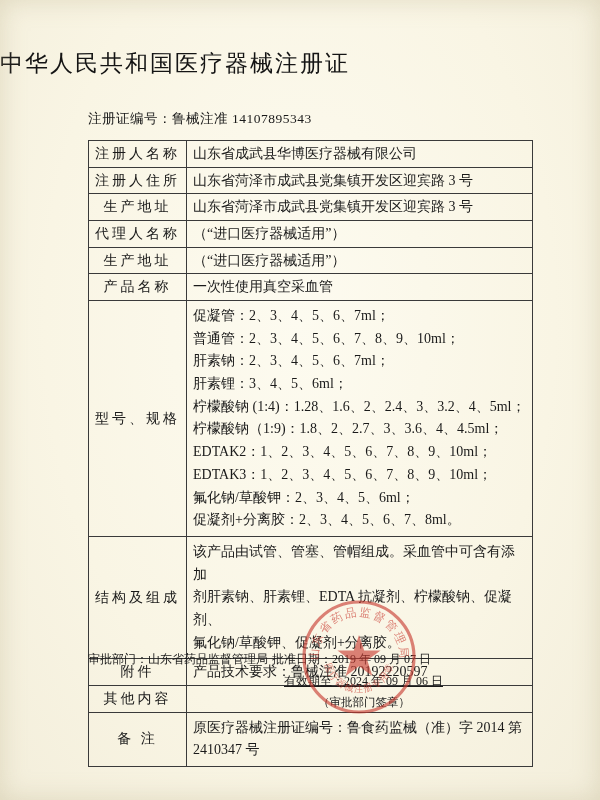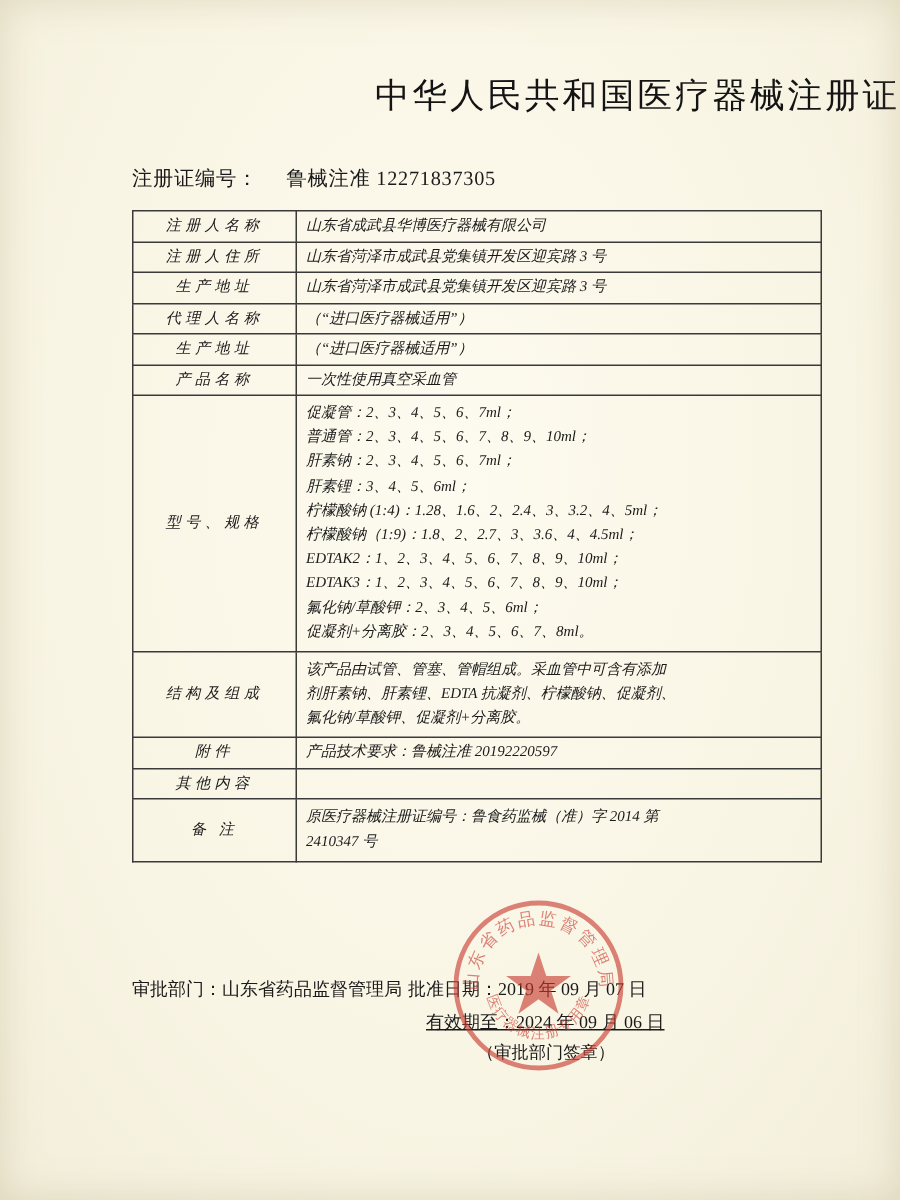--- a/index.html
+++ b/index.html
@@ -26,44 +26,43 @@
   .edge-shadow {
     position: absolute;
     left: 0; top: 0; right: 0; bottom: 0;
     box-shadow: inset 0 0 26px rgba(180,170,130,0.35);
     pointer-events: none;
   }
   .doc-title {
     position: absolute;
     top: 48px;
     width: 600px;
-    text-align: right;
+    text-align: left;
     font-size: 23px;
     letter-spacing: 2px;
     font-weight: 400;
     color: #141414;
     font-family: "DejaVu Serif", "Liberation Serif", serif;
   }
   .reg-no {
     position: absolute;
     top: 110px;
     left: 88px;
     font-size: 13.5px;
     letter-spacing: 0.5px;
   }
-  .reg-no .lbl { margin-right: 19px; text-align: center; }
+  .reg-no .lbl { margin-right: 0; text-align: center; }
   table.cert {
     position: absolute;
     top: 140px;
     left: 88px;
-    width: 460px;
+    width: 424px;
     border-collapse: collapse;
-    font-size: 10px;
+    font-size: 14px;
     line-height: 1.55;
-    font-style: italic;
   }
   table.cert td {
     border: 1px solid #3a3a3a;
     padding: 2px 6px;
     vertical-align: middle;
   }
   td.key {
     width: 96px;
     text-align: center;
     letter-spacing: 3px;
@@ -134,21 +133,21 @@
   }
 </style>
 </head>
 <body>
 
 <div class="page">
 
   <div class="doc-title">中华人民共和国医疗器械注册证</div>
 
   <div class="reg-no">
-    <span class="lbl">注册证编号：</span><span>鲁械注准 12271837305</span>
+    <span class="lbl">注册证编号：</span><span>鲁械注准 14107895343</span>
   </div>
 
   <table class="cert">
     <tbody>
       <tr>
         <td class="key">注册人名称</td>
         <td class="val">山东省成武县华博医疗器械有限公司</td>
       </tr>
       <tr>
         <td class="key">注册人住所</td>

